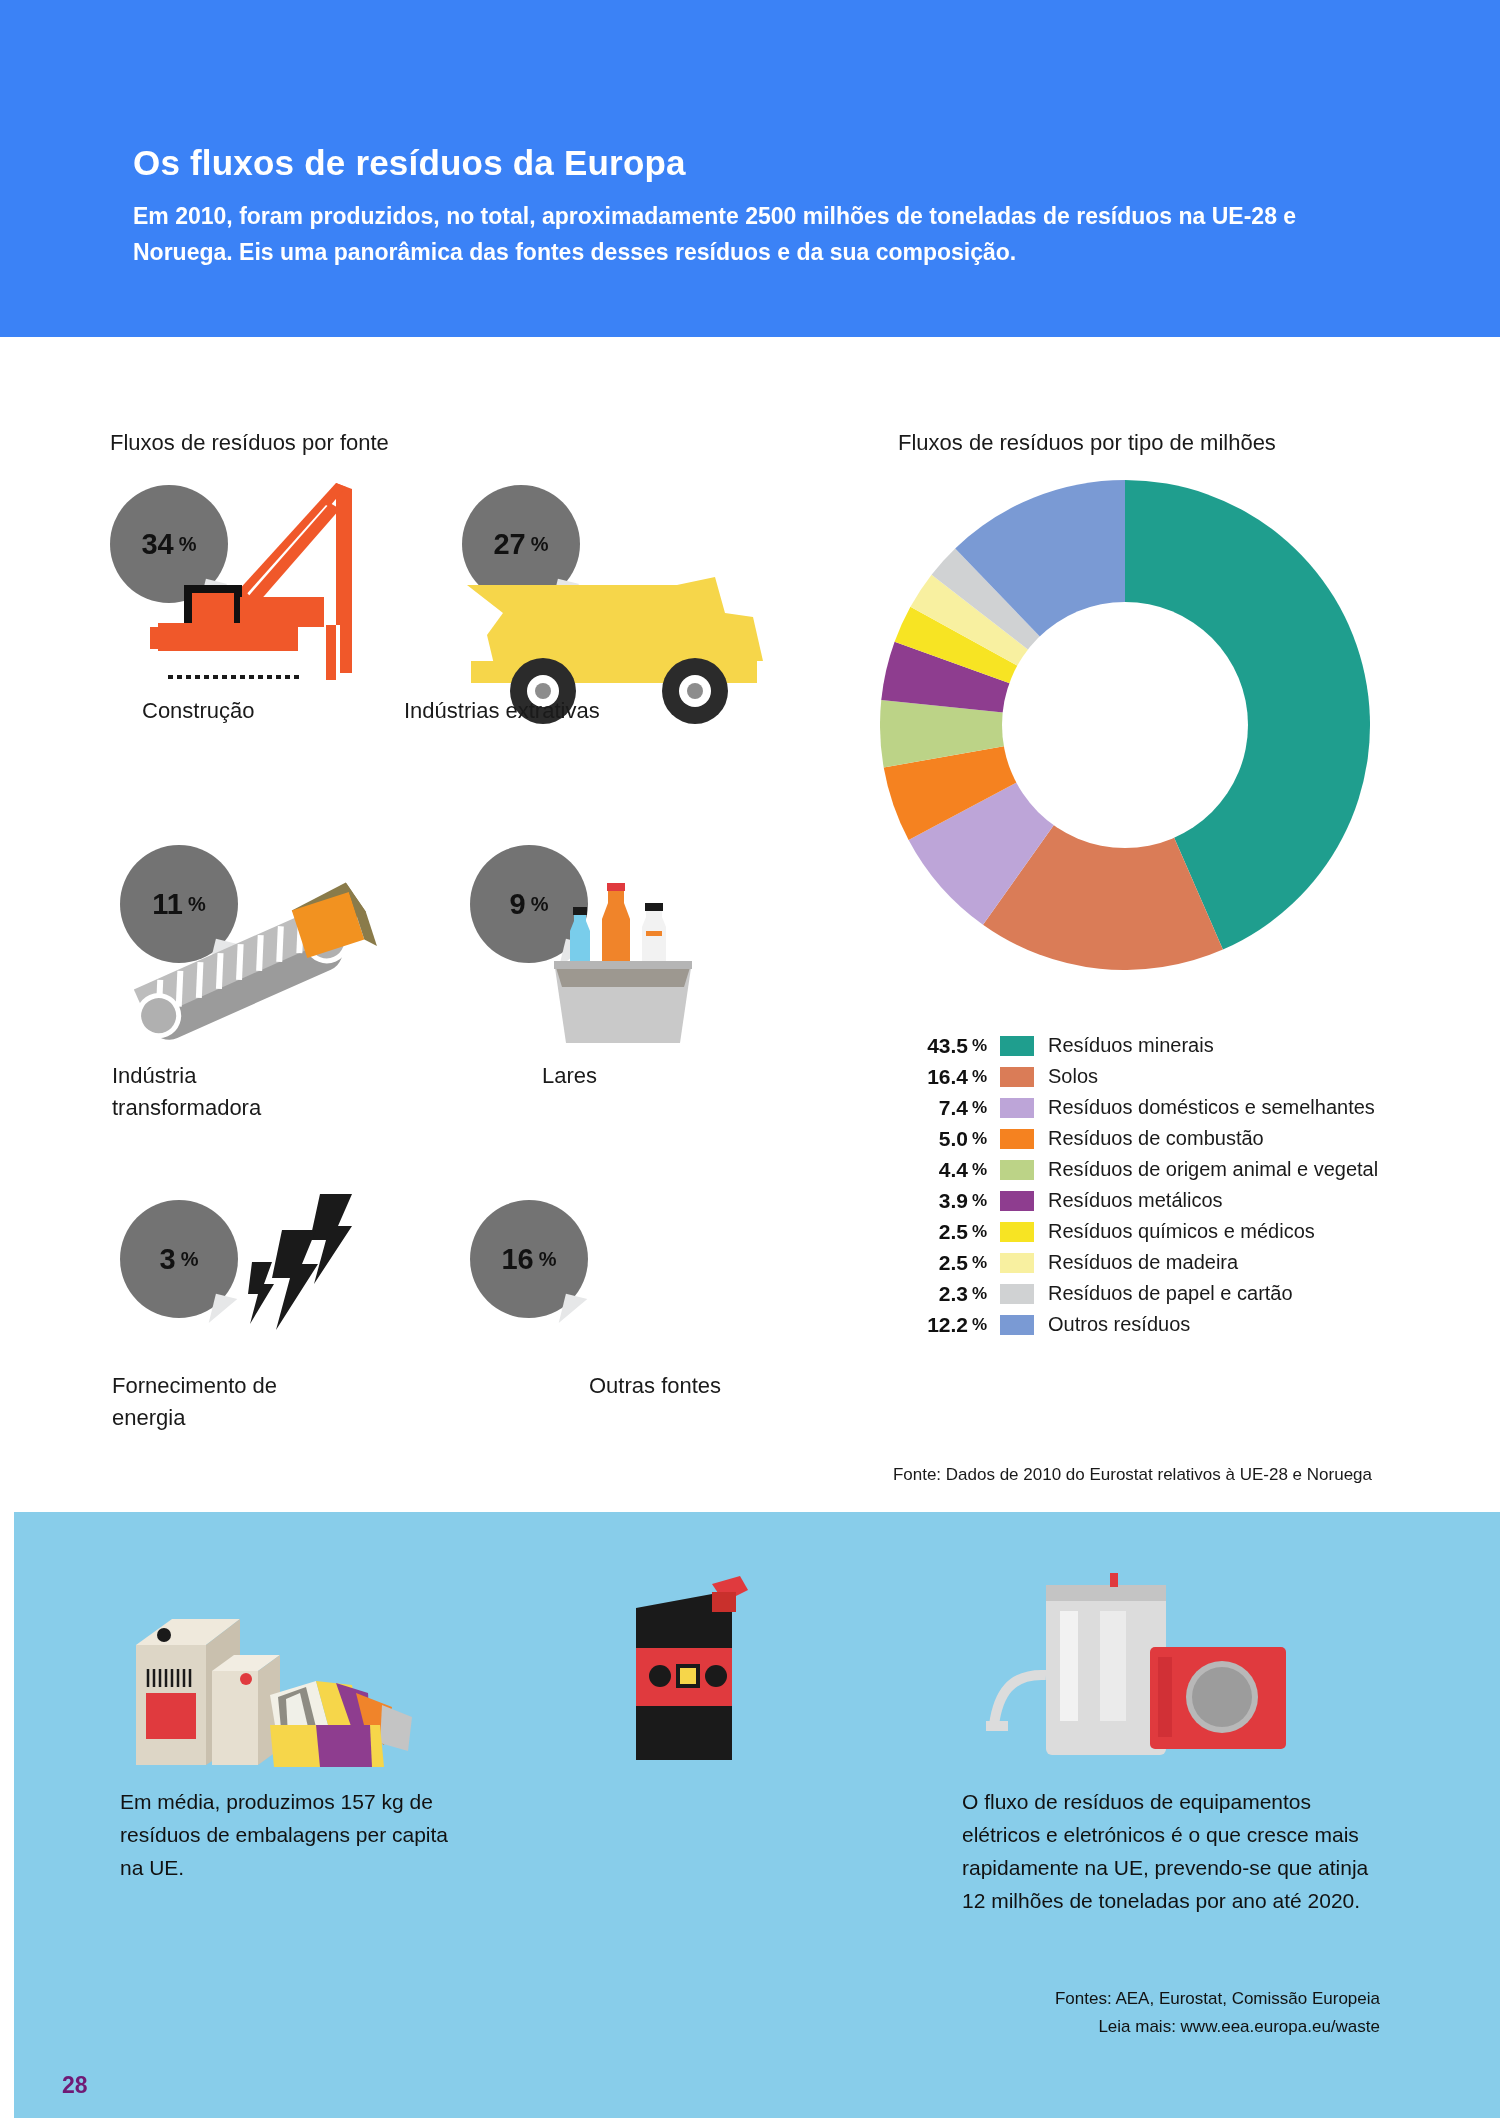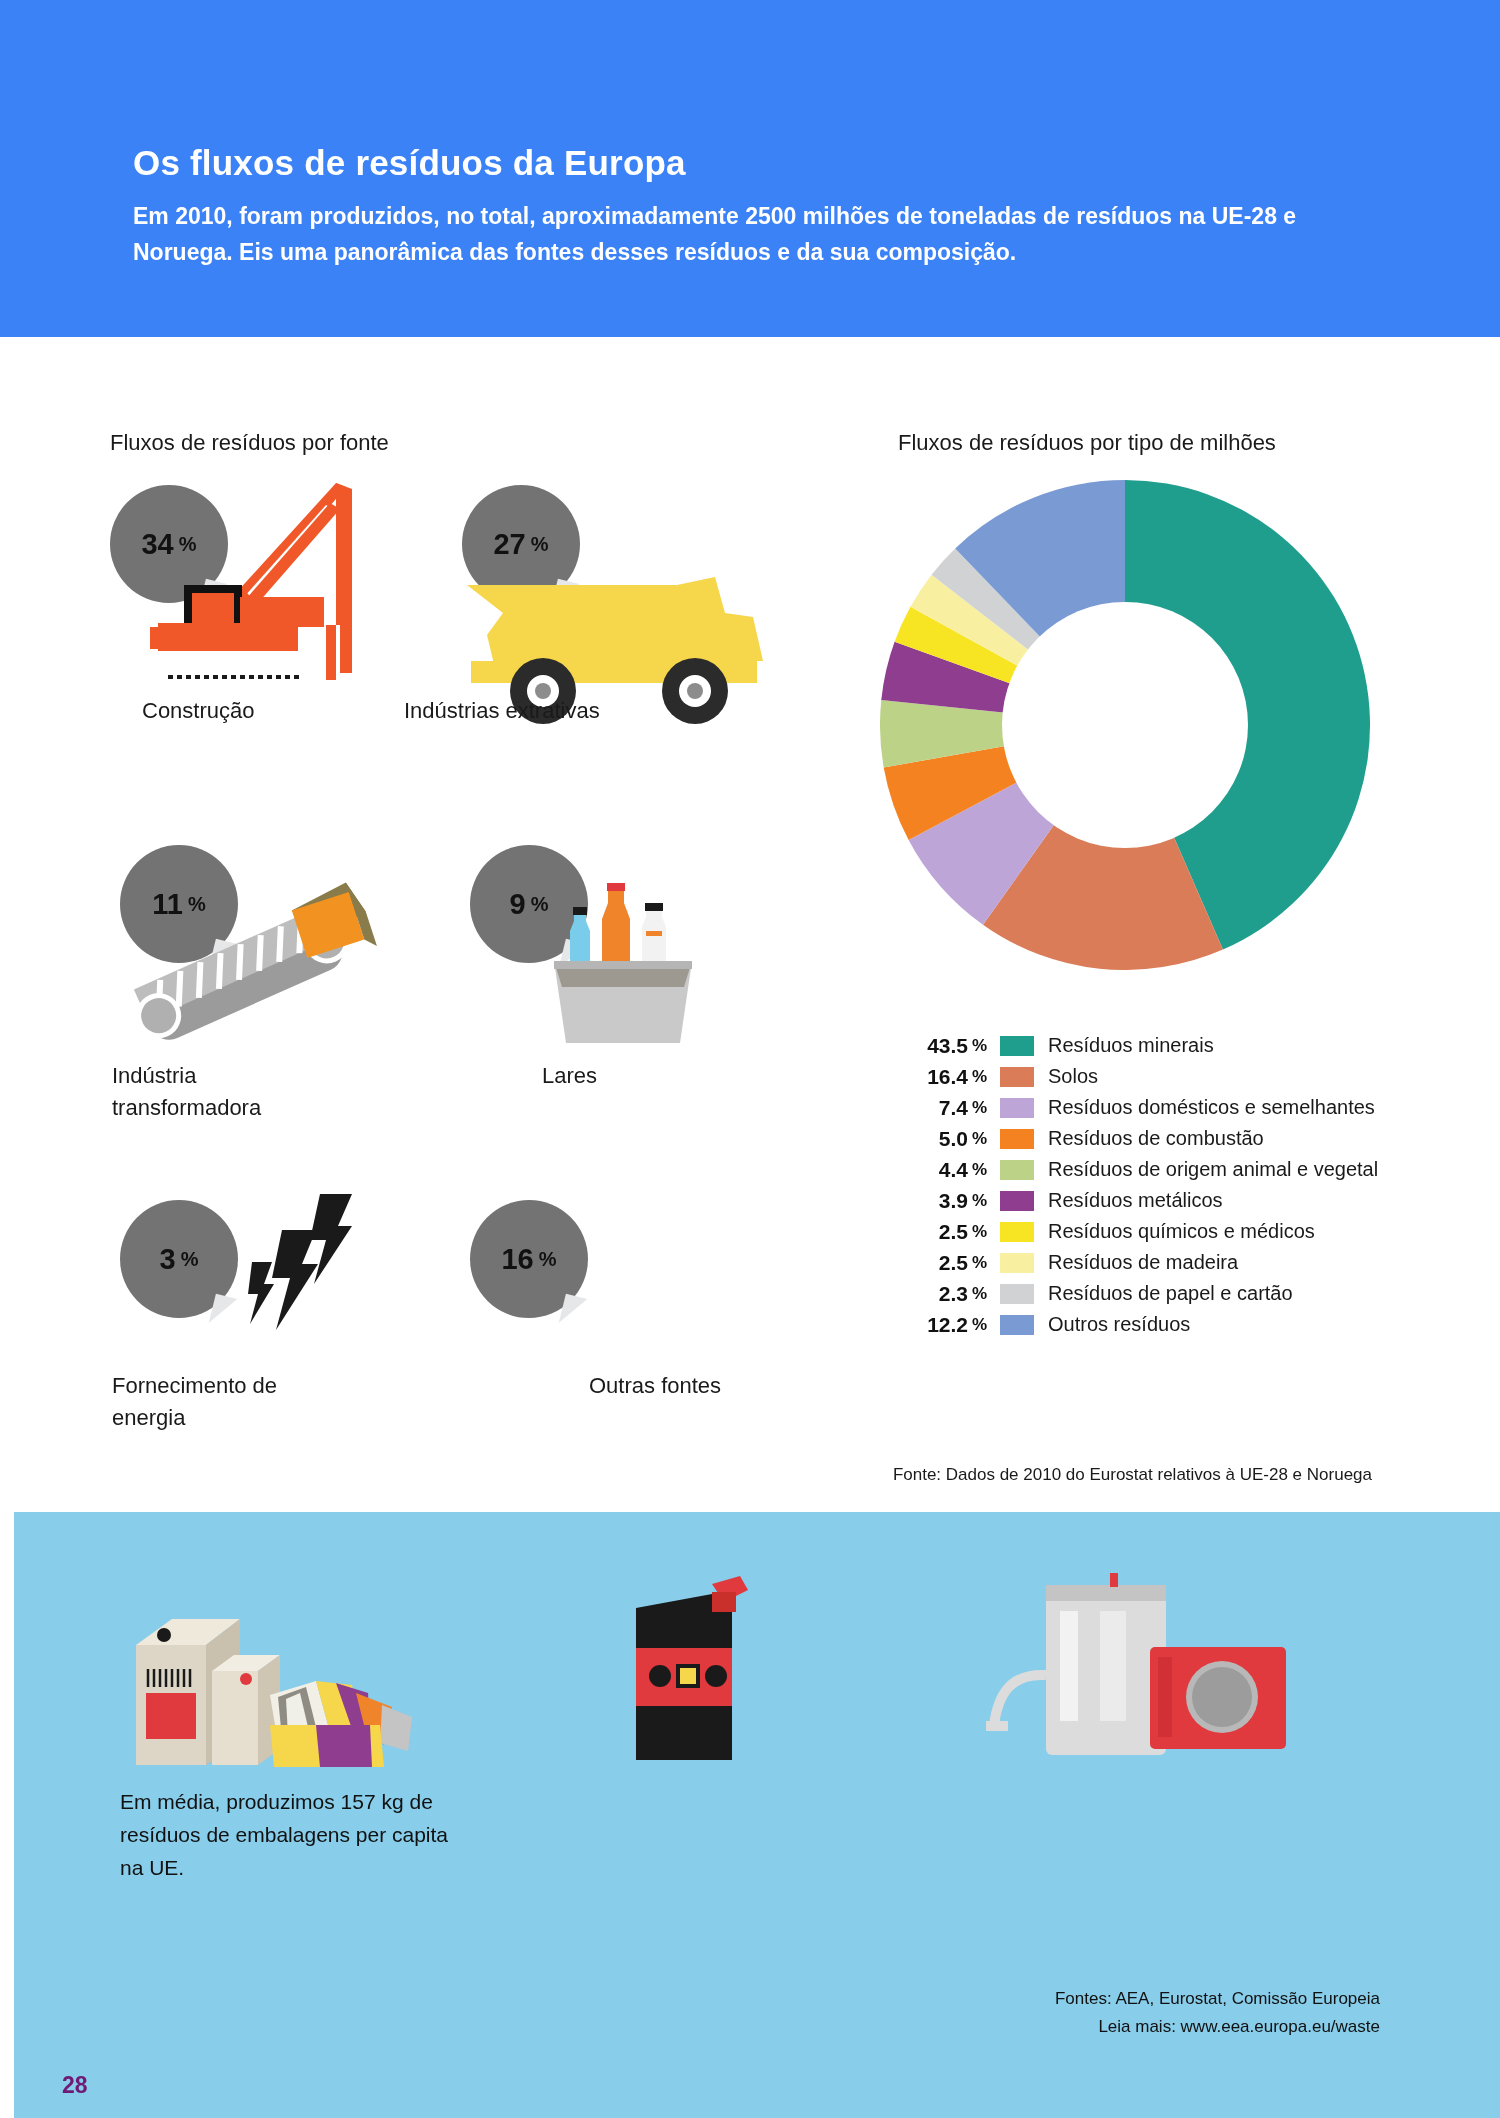--- a/index.html
+++ b/index.html
@@ -406,20 +406,21 @@
     <rect x="36" y="156" width="22" height="10" fill="#dcdcdc"></rect>
     <rect x="160" y="8" width="8" height="14" fill="#e03a3e"></rect>
 
     <rect x="200" y="82" width="136" height="102" rx="5" fill="#e03a3e"></rect>
     <circle cx="272" cy="132" r="36" fill="#b8b8b8"></circle>
     <circle cx="272" cy="132" r="30" fill="#9c9c9c"></circle>
     <rect x="208" y="92" width="14" height="80" fill="#d13036"></rect>
   </svg>
 
   <div class="bnote" id="bnote0" style="left:120px; top:1785px; width:350px;">Em média, produzimos 157 kg de resíduos de embalagens per capita na UE.</div>
+  <div class="bnote" id="bnote2" style="left:962px; top:1785px; width:420px;">O fluxo de resíduos de equipamentos elétricos e eletrónicos é o que cresce mais rapidamente na UE, prevendo-se que atinja 12 milhões de toneladas por ano até 2020.</div>
 
   <div class="bsources">
     <div>Fontes: AEA, Eurostat, Comissão Europeia</div>
     <div>Leia mais: www.eea.europa.eu/waste</div>
   </div>
 
   <div class="pagenum">28</div>
 
 </div>
 

